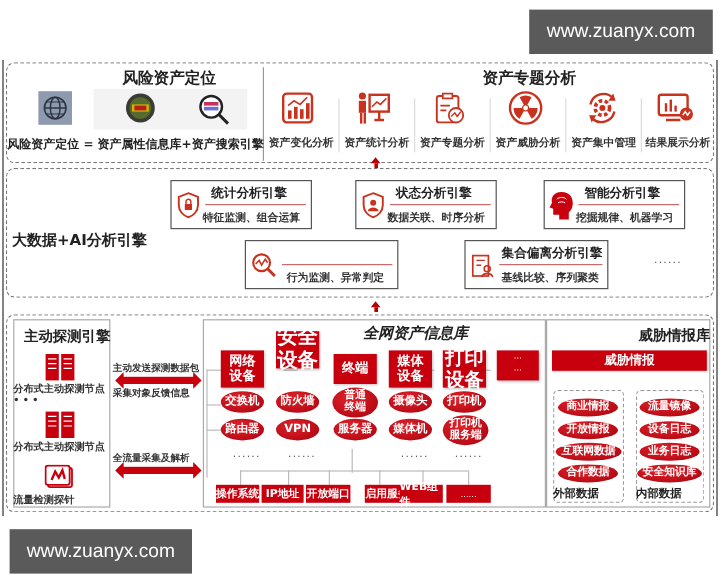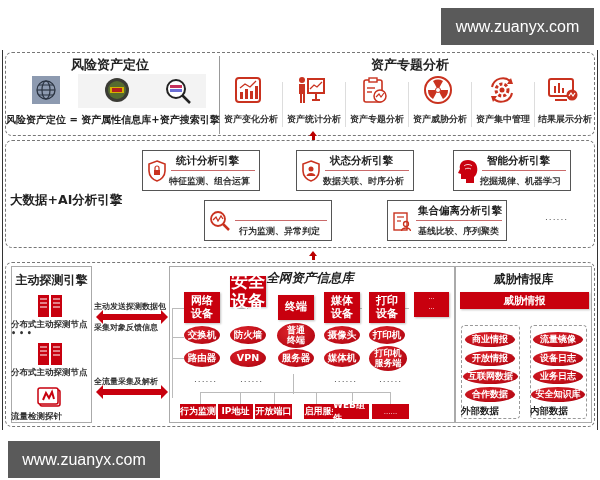--- a/index.html
+++ b/index.html
@@ -10,21 +10,21 @@
   .outer-left { position: absolute; left: 2px; top: 50px; width: 1px; height: 380px; background: #333; }
   .outer-right { position: absolute; left: 597px; top: 50px; width: 1px; height: 380px; background: #333; }
 
   .dashbox { position: absolute; border: 1.5px dashed #777; border-radius: 7px; }
   .sec1 { left: 5px; top: 52px; width: 590px; height: 84px; }
   .sec2 { left: 5px; top: 140px; width: 590px; height: 108px; }
   .sec3 { left: 5px; top: 262px; width: 590px; height: 165px; }
 
   .vsep { position: absolute; background: #999; width: 1px; }
 
-  .title { position: absolute; font-weight: bold; font-size: 13px; color: #222; text-align: center; white-space: nowrap; }
+  .title { position: absolute; font-weight: bold; font-size: 13px; color: #222; text-align: right; white-space: nowrap; }
   .small { position: absolute; font-size: 9px; font-weight: bold; color: #333; white-space: nowrap; text-align: left; }
 
   .icon-tile { position: absolute; display: flex; align-items: center; justify-content: center; }
 
   .engine { position: absolute; border: 1.5px solid #555; background: #fff; }
   .engine .ename { position: absolute; font-size: 10.5px; font-weight: bold; color: #222; white-space: nowrap; }
   .engine .eline { position: absolute; height: 1px; background: #c96a6a; }
   .engine .edesc { position: absolute; font-size: 9px; font-weight: bold; color: #333; white-space: nowrap; }
   .engine .eicon { position: absolute; }
 
@@ -321,21 +321,21 @@
 <div class="conn" style="left:352px; top:392px; width:1px; height:12px;"></div>
 <div class="conn" style="left:390px; top:392px; width:1px; height:12px;"></div>
 
 <div class="redbox" style="left:184px; top:292px; width:36px; height:31px; font-size:11px; white-space:pre;">网络
 设备</div>
 <div class="redbox" style="left:230px; top:276px; width:36px; height:31px; font-size:17px; white-space:pre;">安全
 设备</div>
 <div class="redbox" style="left:278px; top:295px; width:36px; height:25px; font-size:11px;">终端</div>
 <div class="redbox" style="left:324px; top:292px; width:36px; height:31px; font-size:11px; white-space:pre;">媒体
 设备</div>
-<div class="redbox" style="left:369px; top:292px; width:36px; height:31px; font-size:11px; white-space:pre;">打印
+<div class="redbox" style="left:369px; top:292px; width:36px; height:31px; font-size:16px; white-space:pre;">打印
 设备</div>
 <div class="redbox" style="left:414px; top:292px; width:35px; height:25px; font-size:7px; font-weight:normal; white-space:pre; line-height:1.3;">···
 ···</div>
 
 <div class="ellipse" style="left:184px; top:326px; width:36px; height:18px;">交换机</div>
 <div class="ellipse" style="left:230px; top:326px; width:36px; height:18px;">防火墙</div>
 <div class="ellipse" style="left:277px; top:323px; width:38px; height:25px; white-space:pre; font-size:9px;">普通
 终端</div>
 <div class="ellipse" style="left:324px; top:326px; width:36px; height:18px;">摄像头</div>
 <div class="ellipse" style="left:369px; top:326px; width:36px; height:18px;">打印机</div>
@@ -345,21 +345,21 @@
 <div class="ellipse" style="left:278px; top:349px; width:36px; height:18px;">服务器</div>
 <div class="ellipse" style="left:324px; top:349px; width:36px; height:18px;">媒体机</div>
 <div class="ellipse" style="left:369px; top:346px; width:38px; height:25px; white-space:pre; font-size:9px;">打印机
 服务端</div>
 
 <div class="dots" style="left:194px; top:374px;">......</div>
 <div class="dots" style="left:240px; top:374px;">......</div>
 <div class="dots" style="left:334px; top:374px;">......</div>
 <div class="dots" style="left:379px; top:374px;">......</div>
 
-<div class="tag" style="left:180px; top:404px; width:36px;">行为监测</div>
+<div class="tag" style="left:180px; top:404px; width:36px;">操作系统</div>
 <div class="tag" style="left:218px; top:404px; width:35px;">IP地址</div>
 <div class="tag" style="left:255px; top:404px; width:37px;">开放端口</div>
 <div class="tag" style="left:304px; top:404px; width:37px;">启用服务</div>
 <div class="tag" style="left:333px; top:404px; width:36px;">WEB组件</div>
 <div class="tag" style="left:372px; top:404px; width:37px; font-weight:normal; font-size:7px;">......</div>
 
 <div class="panel" style="left:455px; top:266px; width:137px; height:157px;"></div>
 <div class="title" style="left:455px; top:271px; width:137px; font-size:12px;">威胁情报库</div>
 <div class="redbox" style="left:460px; top:292px; width:129px; height:17px; font-size:10.5px;">威胁情报</div>
 

